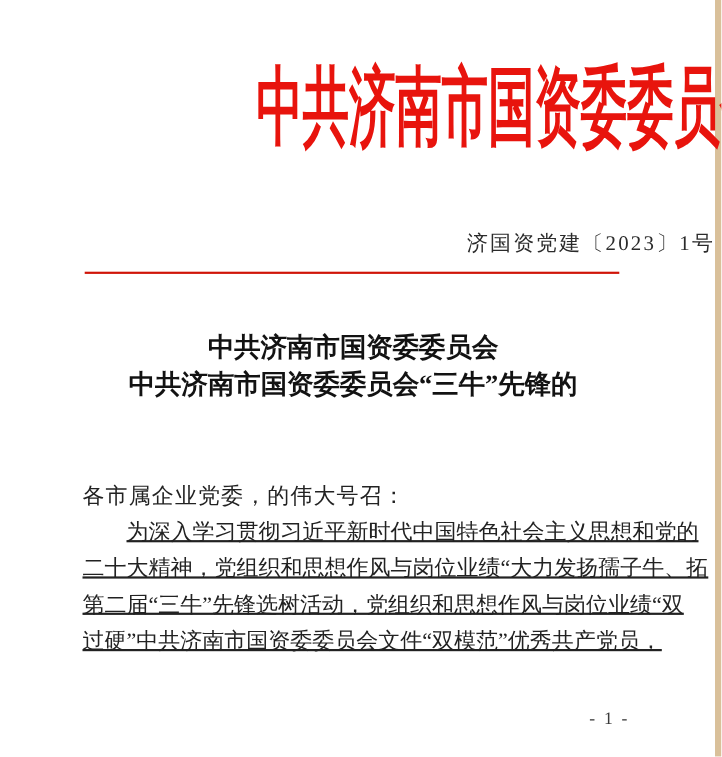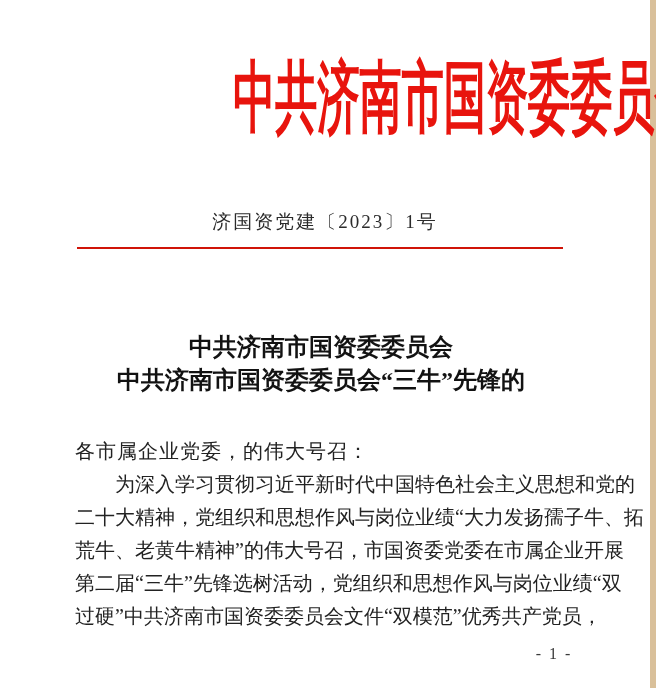--- a/index.html
+++ b/index.html
@@ -44,21 +44,21 @@
     transform: scaleX(0.54);
     transform-origin: center;
     letter-spacing: 0px;
   }
   
   .doc-number {
     position: absolute;
     top: 208px;
     left: 0;
     right: 6px;
-    text-align: center;
+    text-align: right;
     font-size: 19px;
     line-height: 28px;
     color: #2b2b2b;
     letter-spacing: 2px;
   }
   
   .red-rule {
     position: absolute;
     top: 247px;
     left: 77px;
@@ -70,21 +70,20 @@
   .doc-title {
     position: absolute;
     top: 301px;
     left: 0;
     right: 14px;
     text-align: center;
     font-weight: bold;
     font-size: 24px;
     line-height: 33px;
     color: #121212;
-    margin-top: 30px;
   }
   
   .salutation {
     position: absolute;
     top: 436px;
     left: 75px;
     width: 507px;
     font-size: 20px;
     line-height: 30px;
     color: #222222;
@@ -97,20 +96,21 @@
     width: 508px;
     font-size: 20px;
     color: #222222;
   }
   .body-line {
     height: 33px;
     line-height: 33px;
     text-align: justify;
     text-align-last: justify;
     white-space: nowrap;
+    text-decoration: underline;
   }
   .body-line.indent-first {
     padding-left: 40px;
     width: 468px;
   }
   
   .page-number {
     position: absolute;
     top: 642px;
     left: 518px;
@@ -140,20 +140,19 @@
   <div class="doc-title">
     <div>中共济南市国资委委员会</div>
     <div>中共济南市国资委委员会“三牛”先锋的</div>
   </div>
 
   <div class="salutation">各市属企业党委，的伟大号召：</div>
 
   <div class="body-block">
     <div class="body-line indent-first">为深入学习贯彻习近平新时代中国特色社会主义思想和党的</div>
     <div class="body-line">二十大精神，党组织和思想作风与岗位业绩“大力发扬孺子牛、拓</div>
-    <div class="body-line">荒牛、老黄牛精神”的伟大号召，市国资委党委在市属企业开展</div>
     <div class="body-line">第二届“三牛”先锋选树活动，党组织和思想作风与岗位业绩“双</div>
     <div class="body-line">过硬”中共济南市国资委委员会文件“双模范”优秀共产党员，</div>
   </div>
 
   <div class="page-number">- 1 -</div>
 
 </div>
 
 </body></html>

